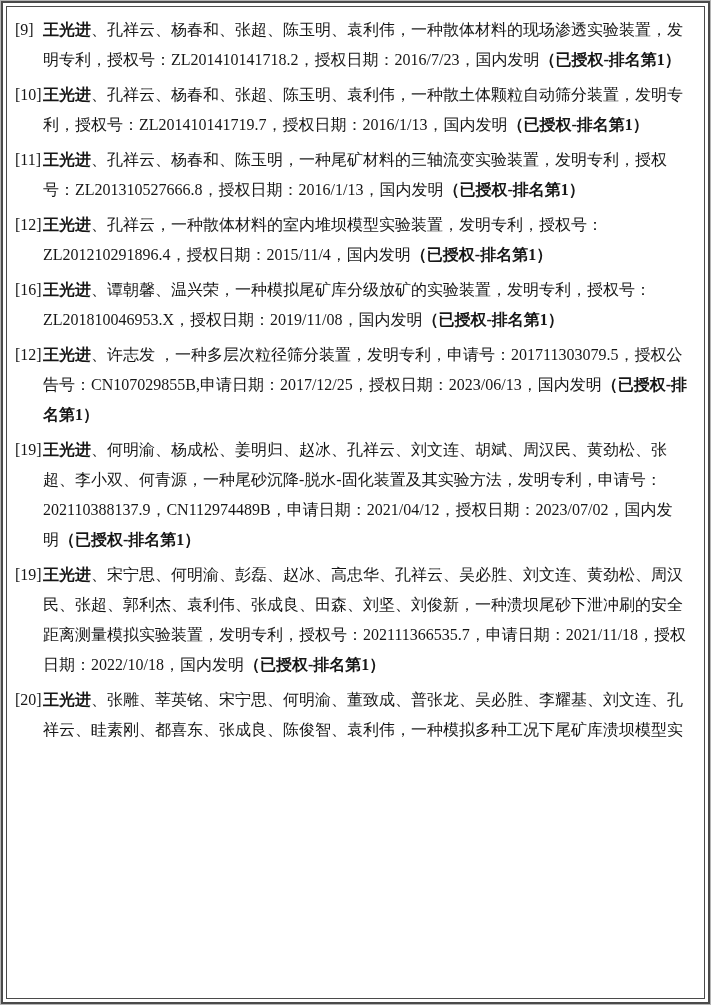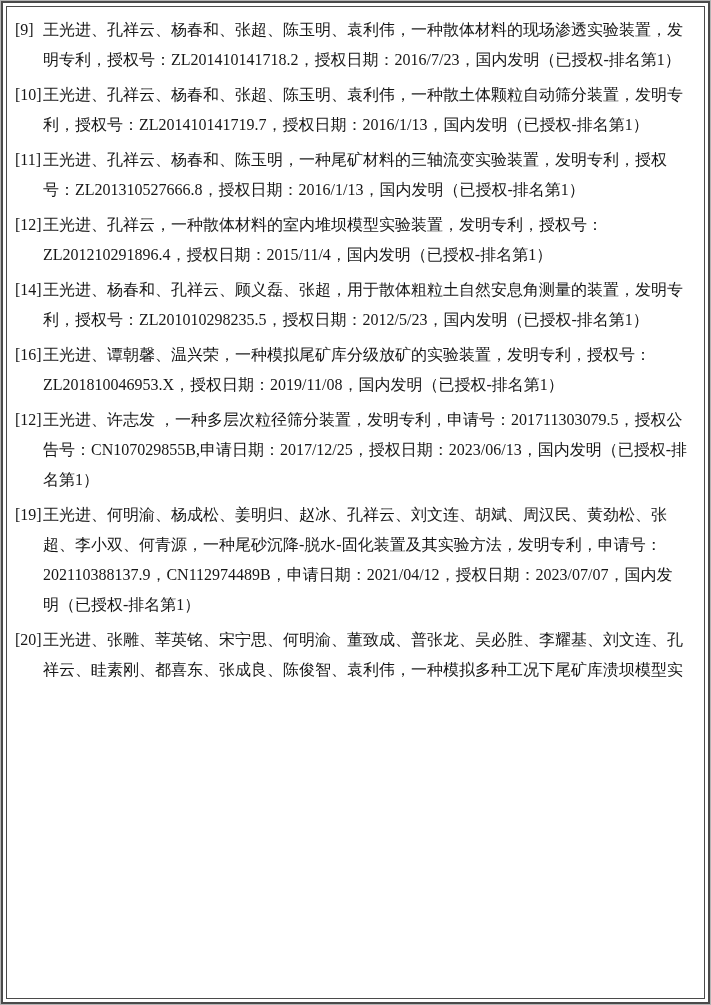--- a/index.html
+++ b/index.html
@@ -40,46 +40,46 @@
     text-align: left;
   }
   .entry .num {
     display: inline-block;
     width: 28px;
     text-indent: 0;
     vertical-align: baseline;
   }
   .entry .author,
   .entry .status {
-    font-weight: normal;
+    font-weight: bold;
   }
 </style>
 </head>
 <body>
 
 <div class="page">
   <div class="page-border-outer">
     <div class="page-border-inner">
 
       <p class="entry"><span class="num">[9]</span><span class="author">王光进</span><span class="body">、孔祥云、杨春和、张超、陈玉明、袁利伟，一种散体材料的现场渗透实验装置，发明专利，授权号：ZL201410141718.2，授权日期：2016/7/23，国内发明</span><span class="status">（已授权-排名第1）</span></p>
 
       <p class="entry"><span class="num">[10]</span><span class="author">王光进</span><span class="body">、孔祥云、杨春和、张超、陈玉明、袁利伟，一种散土体颗粒自动筛分装置，发明专利，授权号：ZL201410141719.7，授权日期：2016/1/13，国内发明</span><span class="status">（已授权-排名第1）</span></p>
 
       <p class="entry"><span class="num">[11]</span><span class="author">王光进</span><span class="body">、孔祥云、杨春和、陈玉明，一种尾矿材料的三轴流变实验装置，发明专利，授权号：ZL201310527666.8，授权日期：2016/1/13，国内发明</span><span class="status">（已授权-排名第1）</span></p>
 
       <p class="entry"><span class="num">[12]</span><span class="author">王光进</span><span class="body">、孔祥云，一种散体材料的室内堆坝模型实验装置，发明专利，授权号：ZL201210291896.4，授权日期：2015/11/4，国内发明</span><span class="status">（已授权-排名第1）</span></p>
 
 
-      <p class="entry"><span class="num">[14]</span><span class="author">王光进</span><span class="body">、杨春和、孔祥云、顾义磊、张超，用于散体粗粒土自然安息角测量的装置，发明专利，授权号：ZL201010298235.5，授权日期：2012/5/23，国内发明</span><span class="status">（已授权-排名第1）</span></p>
 
       <p class="entry"><span class="num">[16]</span><span class="author">王光进</span><span class="body">、谭朝馨、温兴荣，一种模拟尾矿库分级放矿的实验装置，发明专利，授权号：ZL201810046953.X，授权日期：2019/11/08，国内发明</span><span class="status">（已授权-排名第1）</span></p>
 
 
       <p class="entry"><span class="num">[12]</span><span class="author">王光进</span><span class="body">、许志发 ，一种多层次粒径筛分装置，发明专利，申请号：201711303079.5，授权公告号：CN107029855B,申请日期：2017/12/25，授权日期：2023/06/13，国内发明</span><span class="status">（已授权-排名第1）</span></p>
 
-      <p class="entry"><span class="num">[19]</span><span class="author">王光进</span><span class="body">、何明渝、杨成松、姜明归、赵冰、孔祥云、刘文连、胡斌、周汉民、黄劲松、张超、李小双、何青源，一种尾砂沉降-脱水-固化装置及其实验方法，发明专利，申请号：202110388137.9，CN112974489B，申请日期：2021/04/12，授权日期：2023/07/07，国内发明</span><span class="status">（已授权-排名第1）</span></p>
+      <p class="entry"><span class="num">[19]</span><span class="author">王光进</span><span class="body">、何明渝、杨成松、姜明归、赵冰、孔祥云、刘文连、胡斌、周汉民、黄劲松、张超、李小双、何青源，一种尾砂沉降-脱水-固化装置及其实验方法，发明专利，申请号：202110388137.9，CN112974489B，申请日期：2021/04/12，授权日期：2023/07/02，国内发明</span><span class="status">（已授权-排名第1）</span></p>
 
+      <p class="entry"><span class="num">[19]</span><span class="author">王光进</span><span class="body">、宋宁思、何明渝、彭磊、赵冰、高忠华、孔祥云、吴必胜、刘文连、黄劲松、周汉民、张超、郭利杰、袁利伟、张成良、田森、刘坚、刘俊新，一种溃坝尾砂下泄冲刷的安全距离测量模拟实验装置，发明专利，授权号：202111366535.7，申请日期：2021/11/18，授权日期：2022/10/18，国内发明</span><span class="status">（已授权-排名第1）</span></p>
 
       <p class="entry"><span class="num">[20]</span><span class="author">王光进</span><span class="body">、张雕、莘英铭、宋宁思、何明渝、董致成、普张龙、吴必胜、李耀基、刘文连、孔祥云、眭素刚、都喜东、张成良、陈俊智、袁利伟，一种模拟多种工况下尾矿库溃坝模型实</span><span class="status"></span></p>
 
     </div>
   </div>
 </div>
 
 </body></html>

